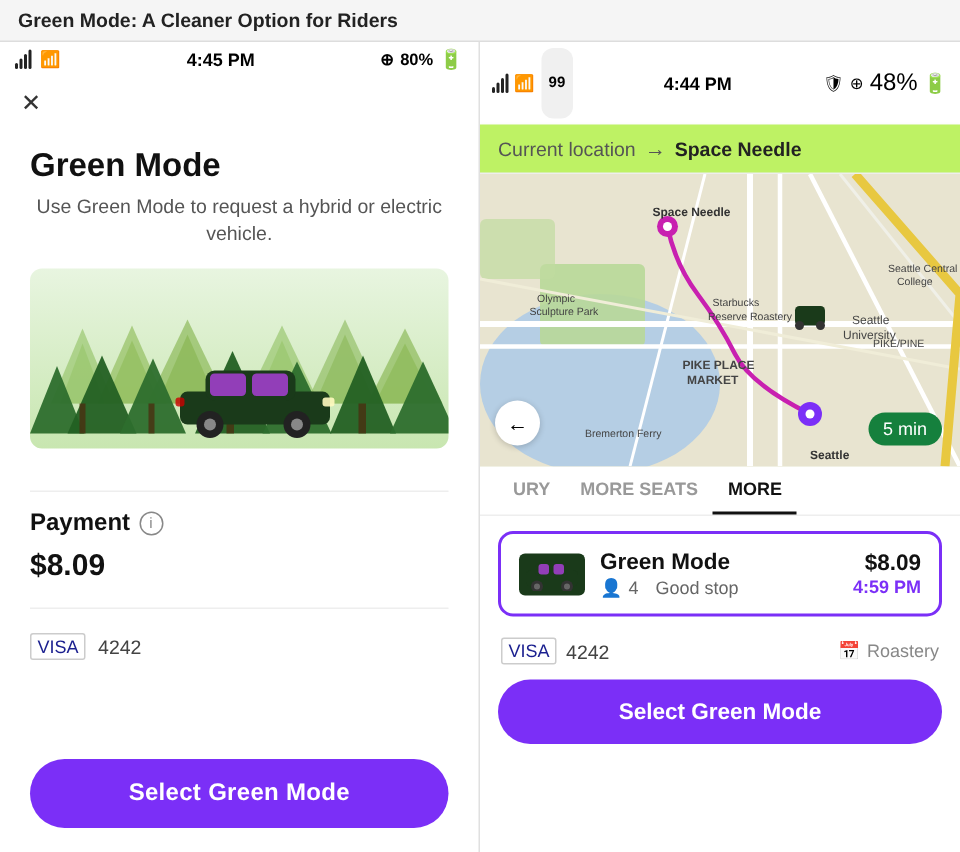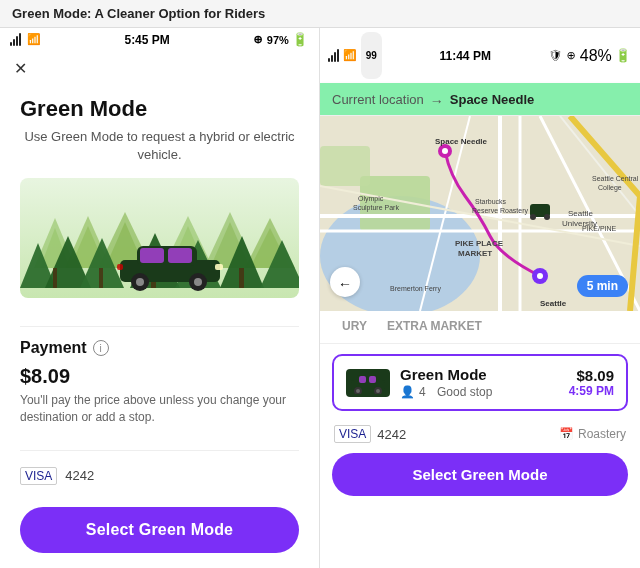--- a/index.html
+++ b/index.html
@@ -170,21 +170,21 @@
     .right-status-left { display: flex; align-items: center; gap: 4px; }
     .battery-badge {
       background: #f0f0f0;
       border-radius: 8px;
       padding: 18px 5px;
       font-size: 10px;
       font-weight: 600;
     }
     .right-status-right { display: flex; align-items: center; gap: 4px; }
     .location-bar {
-      background: #86efac;
+      background: #bef264;
       border-bottom: 1px solid #eee;
       padding: 8px 12px;
       display: flex;
       align-items: center;
       gap: 6px;
       font-size: 13px;
       box-shadow: 0 1px 3px rgba(0,0,0,0.08);
     }
     .location-from { color: #555; }
     .location-arrow { color: #555; font-size: 14px; }
@@ -214,26 +214,26 @@
       align-items: center;
       justify-content: center;
       font-size: 14px;
       box-shadow: 0 1px 4px rgba(0,0,0,0.2);
       cursor: pointer;
     }
     .eta-badge {
       position: absolute;
       right: 12px;
       bottom: 14px;
-      background: #3b82f6;
+      background: #15803d;
       color: #fff;
       border-radius: 14px;
       padding: 4px 10px;
       font-size: 12px;
-      font-weight: 700;
+      font-weight: 400;
     }
     .tabs-row {
       display: flex;
       border-bottom: 1px solid #eee;
       padding: 0 12px;
     }
     .tab {
       padding: 8px 10px;
       font-size: 12px;
       font-weight: 600;
@@ -343,24 +343,24 @@
     <div class="left-status-bar">
       <div style="display:flex;align-items:center;gap:6px;">
         <div class="signal-bars">
           <span style="height:4px;"></span>
             <span style="height:7px;"></span>
             <span style="height:10px;"></span>
             <span style="height:13px;"></span>
         </div>
         <span class="wifi-icon">📶</span>
       </div>
-      <span class="time">5:45 PM</span>
+      <span class="time">4:45 PM</span>
       <div style="display:flex;align-items:center;gap:4px;">
         <span style="font-size:11px;">⊕</span>
-        <span style="font-size:11px;">97%</span>
+        <span style="font-size:11px;">80%</span>
         <span style="font-size:13px;">🔋</span>
       </div>
     </div>
 
     <div class="close-btn">
       <span>✕</span>
     </div>
 
     <div class="left-content">
       <div class="green-mode-title">Green Mode</div>
@@ -418,21 +418,20 @@
         </svg>
       </div>
 
       <hr class="divider">
 
       <div class="payment-row">
         <span class="payment-label">Payment</span>
         <div class="info-icon">i</div>
       </div>
       <div class="price-main">$8.09</div>
-      <div class="price-note">You'll pay the price above unless you change your destination or add a stop.</div>
 
       <hr class="divider">
 
       <div class="visa-row">
         <span class="visa-logo">VISA</span>
         <span class="card-num">4242</span>
       </div>
     </div>
 
     <div class="select-btn-container">
@@ -446,21 +445,21 @@
       <div class="right-status-left">
         <div class="signal-bars">
           <span style="height:4px;"></span>
             <span style="height:7px;"></span>
             <span style="height:10px;"></span>
             <span style="height:13px;"></span>
         </div>
         <span class="wifi-icon">📶</span>
         <span class="battery-badge">99</span>
       </div>
-      <span style="font-size:12px;font-weight:700;">11:44 PM</span>
+      <span style="font-size:12px;font-weight:700;">4:44 PM</span>
       <div class="right-status-right">
         <span style="font-size:11px;">🛡</span>
         <span style="font-size:11px;">⊕</span>
         <span style="font-size:16px;">48%</span>
         <span style="font-size:13px;">🔋</span>
       </div>
     </div>
 
     <div class="location-bar">
       <span class="location-from">Current location</span>
@@ -519,21 +518,22 @@
 
       <div class="back-arrow-btn">
         <span>←</span>
       </div>
 
       <div class="eta-badge">5 min</div>
     </div>
 
     <div class="tabs-row">
       <div class="tab">URY</div>
-      <div class="tab">EXTRA MARKET</div>
+      <div class="tab">MORE SEATS</div>
+      <div class="tab active">MORE</div>
     </div>
 
     <div class="ride-option">
       <div class="ride-icon">
         <svg width="38" height="22" viewBox="0 0 38 22">
           <rect x="2" y="8" width="34" height="11" rx="3" fill="#1a3a1a"></rect>
           <rect x="8" y="3" width="20" height="9" rx="3" fill="#1a3a1a"></rect>
           <rect x="10" y="4" width="7" height="7" rx="2" fill="#b040e0" opacity="0.8"></rect>
           <rect x="20" y="4" width="7" height="7" rx="2" fill="#b040e0" opacity="0.8"></rect>
           <circle cx="9" cy="19" r="4" fill="#333"></circle>

